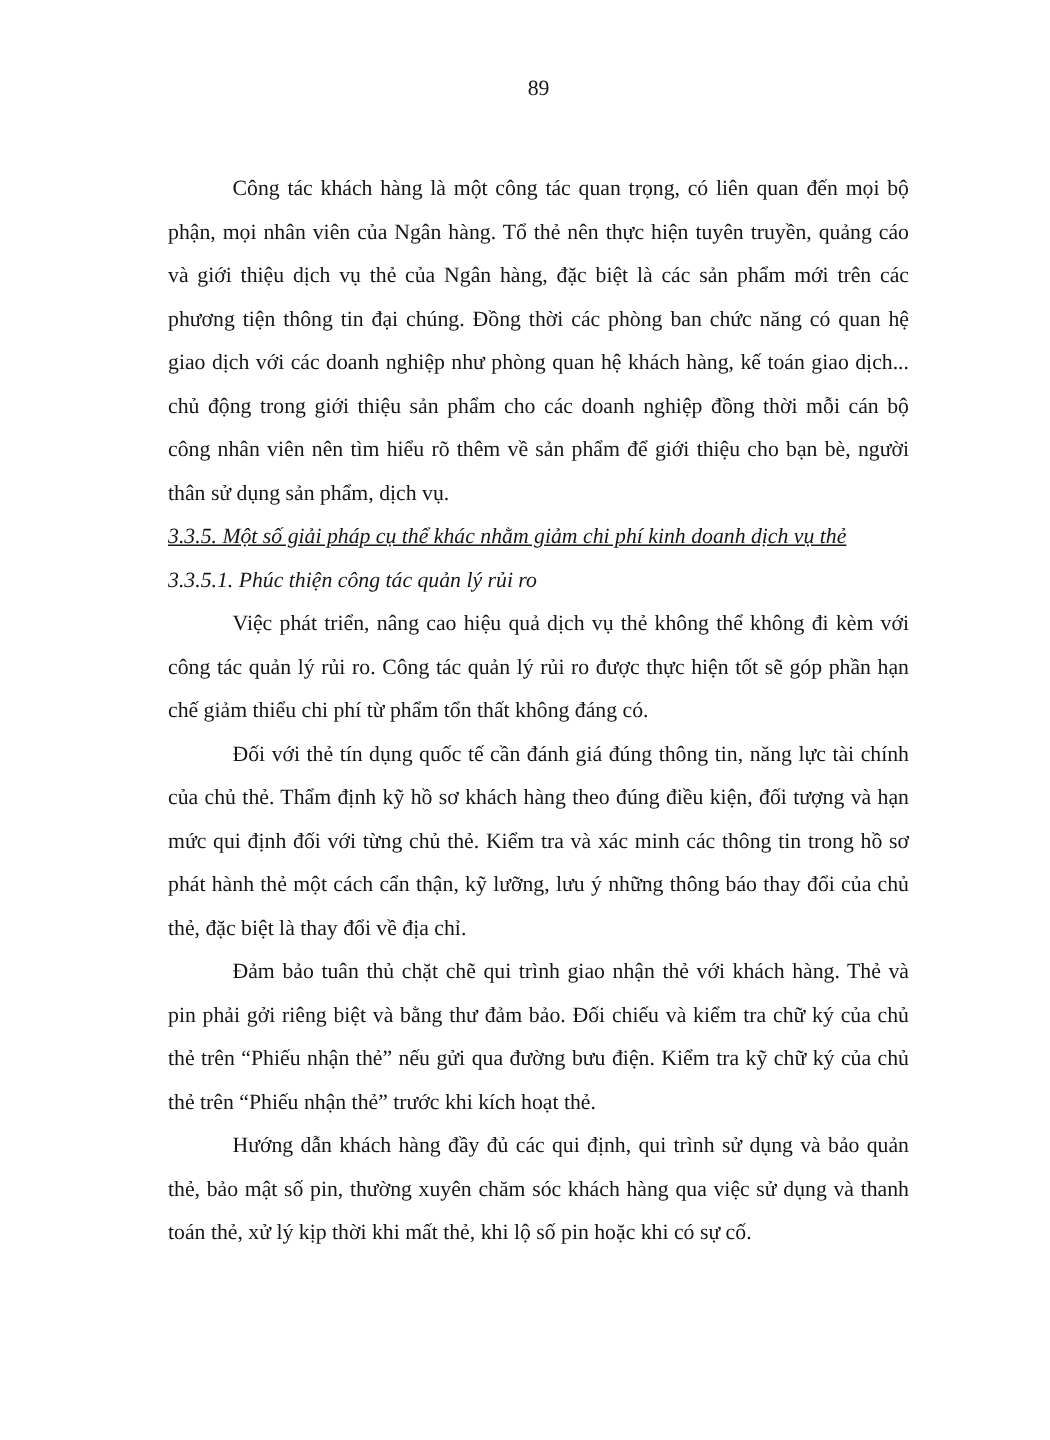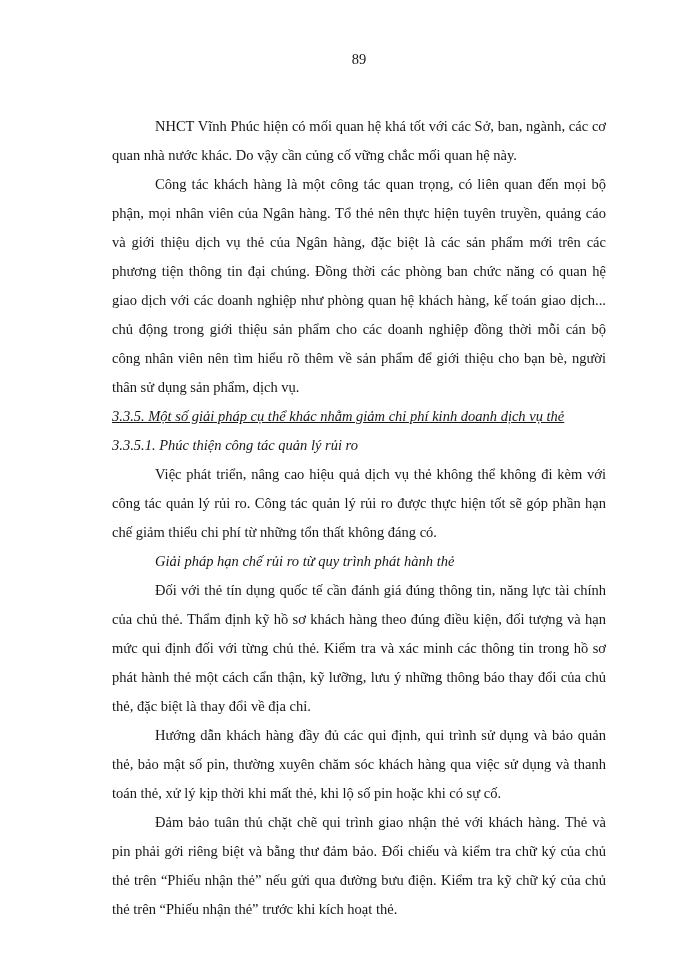--- a/index.html
+++ b/index.html
@@ -55,33 +55,31 @@
   </style>
 </head>
 <body>
 
 <div class="page">
 
   <div class="page-number">89</div>
 
   <div class="doc-body">
 
-    <p class="indent">NHCT Vĩnh Phúc hiện có mối quan hệ khá tốt với các Sở, ban, ngành, các cơ quan nhà nước khác. Do vậy cần củng cố vững chắc mối quan hệ này.</p>
 
     <p class="indent">Công tác khách hàng là một công tác quan trọng, có liên quan đến mọi bộ phận, mọi nhân viên của Ngân hàng. Tổ thẻ nên thực hiện tuyên truyền, quảng cáo và giới thiệu dịch vụ thẻ của Ngân hàng, đặc biệt là các sản phẩm mới trên các phương tiện thông tin đại chúng. Đồng thời các phòng ban chức năng có quan hệ giao dịch với các doanh nghiệp như phòng quan hệ khách hàng, kế toán giao dịch... chủ động trong giới thiệu sản phẩm cho các doanh nghiệp đồng thời mỗi cán bộ công nhân viên nên tìm hiểu rõ thêm về sản phẩm để giới thiệu cho bạn bè, người thân sử dụng sản phẩm, dịch vụ.</p>
 
     <h3 class="heading-bold-italic">3.3.5. Một số giải pháp cụ thể khác nhằm giảm chi phí kinh doanh dịch vụ thẻ</h3>
 
     <h4 class="heading-italic">3.3.5.1. Phúc thiện công tác quản lý rủi ro</h4>
 
-    <p class="indent">Việc phát triển, nâng cao hiệu quả dịch vụ thẻ không thể không đi kèm với công tác quản lý rủi ro. Công tác quản lý rủi ro được thực hiện tốt sẽ góp phần hạn chế giảm thiểu chi phí từ những tổn thất không đáng có.</p>
+    <p class="indent">Việc phát triển, nâng cao hiệu quả dịch vụ thẻ không thể không đi kèm với công tác quản lý rủi ro. Công tác quản lý rủi ro được thực hiện tốt sẽ góp phần hạn chế giảm thiểu chi phí từ phẩm tổn thất không đáng có.</p>
 
-    <p class="indent italic">Giải pháp hạn chế rủi ro từ quy trình phát hành thẻ</p>
 
     <p class="indent">Đối với thẻ tín dụng quốc tế cần đánh giá đúng thông tin, năng lực tài chính của chủ thẻ. Thẩm định kỹ hồ sơ khách hàng theo đúng điều kiện, đối tượng và hạn mức qui định đối với từng chủ thẻ. Kiểm tra và xác minh các thông tin trong hồ sơ phát hành thẻ một cách cẩn thận, kỹ lưỡng, lưu ý những thông báo thay đổi của chủ thẻ, đặc biệt là thay đổi về địa chỉ.</p>
 
+    <p class="indent">Đảm bảo tuân thủ chặt chẽ qui trình giao nhận thẻ với khách hàng. Thẻ và pin phải gởi riêng biệt và bằng thư đảm bảo. Đối chiếu và kiểm tra chữ ký của chủ thẻ trên “Phiếu nhận thẻ” nếu gửi qua đường bưu điện. Kiểm tra kỹ chữ ký của chủ thẻ trên “Phiếu nhận thẻ” trước khi kích hoạt thẻ.</p>
+
     <p class="indent">Hướng dẫn khách hàng đầy đủ các qui định, qui trình sử dụng và bảo quản thẻ, bảo mật số pin, thường xuyên chăm sóc khách hàng qua việc sử dụng và thanh toán thẻ, xử lý kịp thời khi mất thẻ, khi lộ số pin hoặc khi có sự cố.</p>
-
-    <p class="indent">Đảm bảo tuân thủ chặt chẽ qui trình giao nhận thẻ với khách hàng. Thẻ và pin phải gởi riêng biệt và bằng thư đảm bảo. Đối chiếu và kiểm tra chữ ký của chủ thẻ trên “Phiếu nhận thẻ” nếu gửi qua đường bưu điện. Kiểm tra kỹ chữ ký của chủ thẻ trên “Phiếu nhận thẻ” trước khi kích hoạt thẻ.</p>
 
   </div>
 
 </div>
 
 </body></html>

